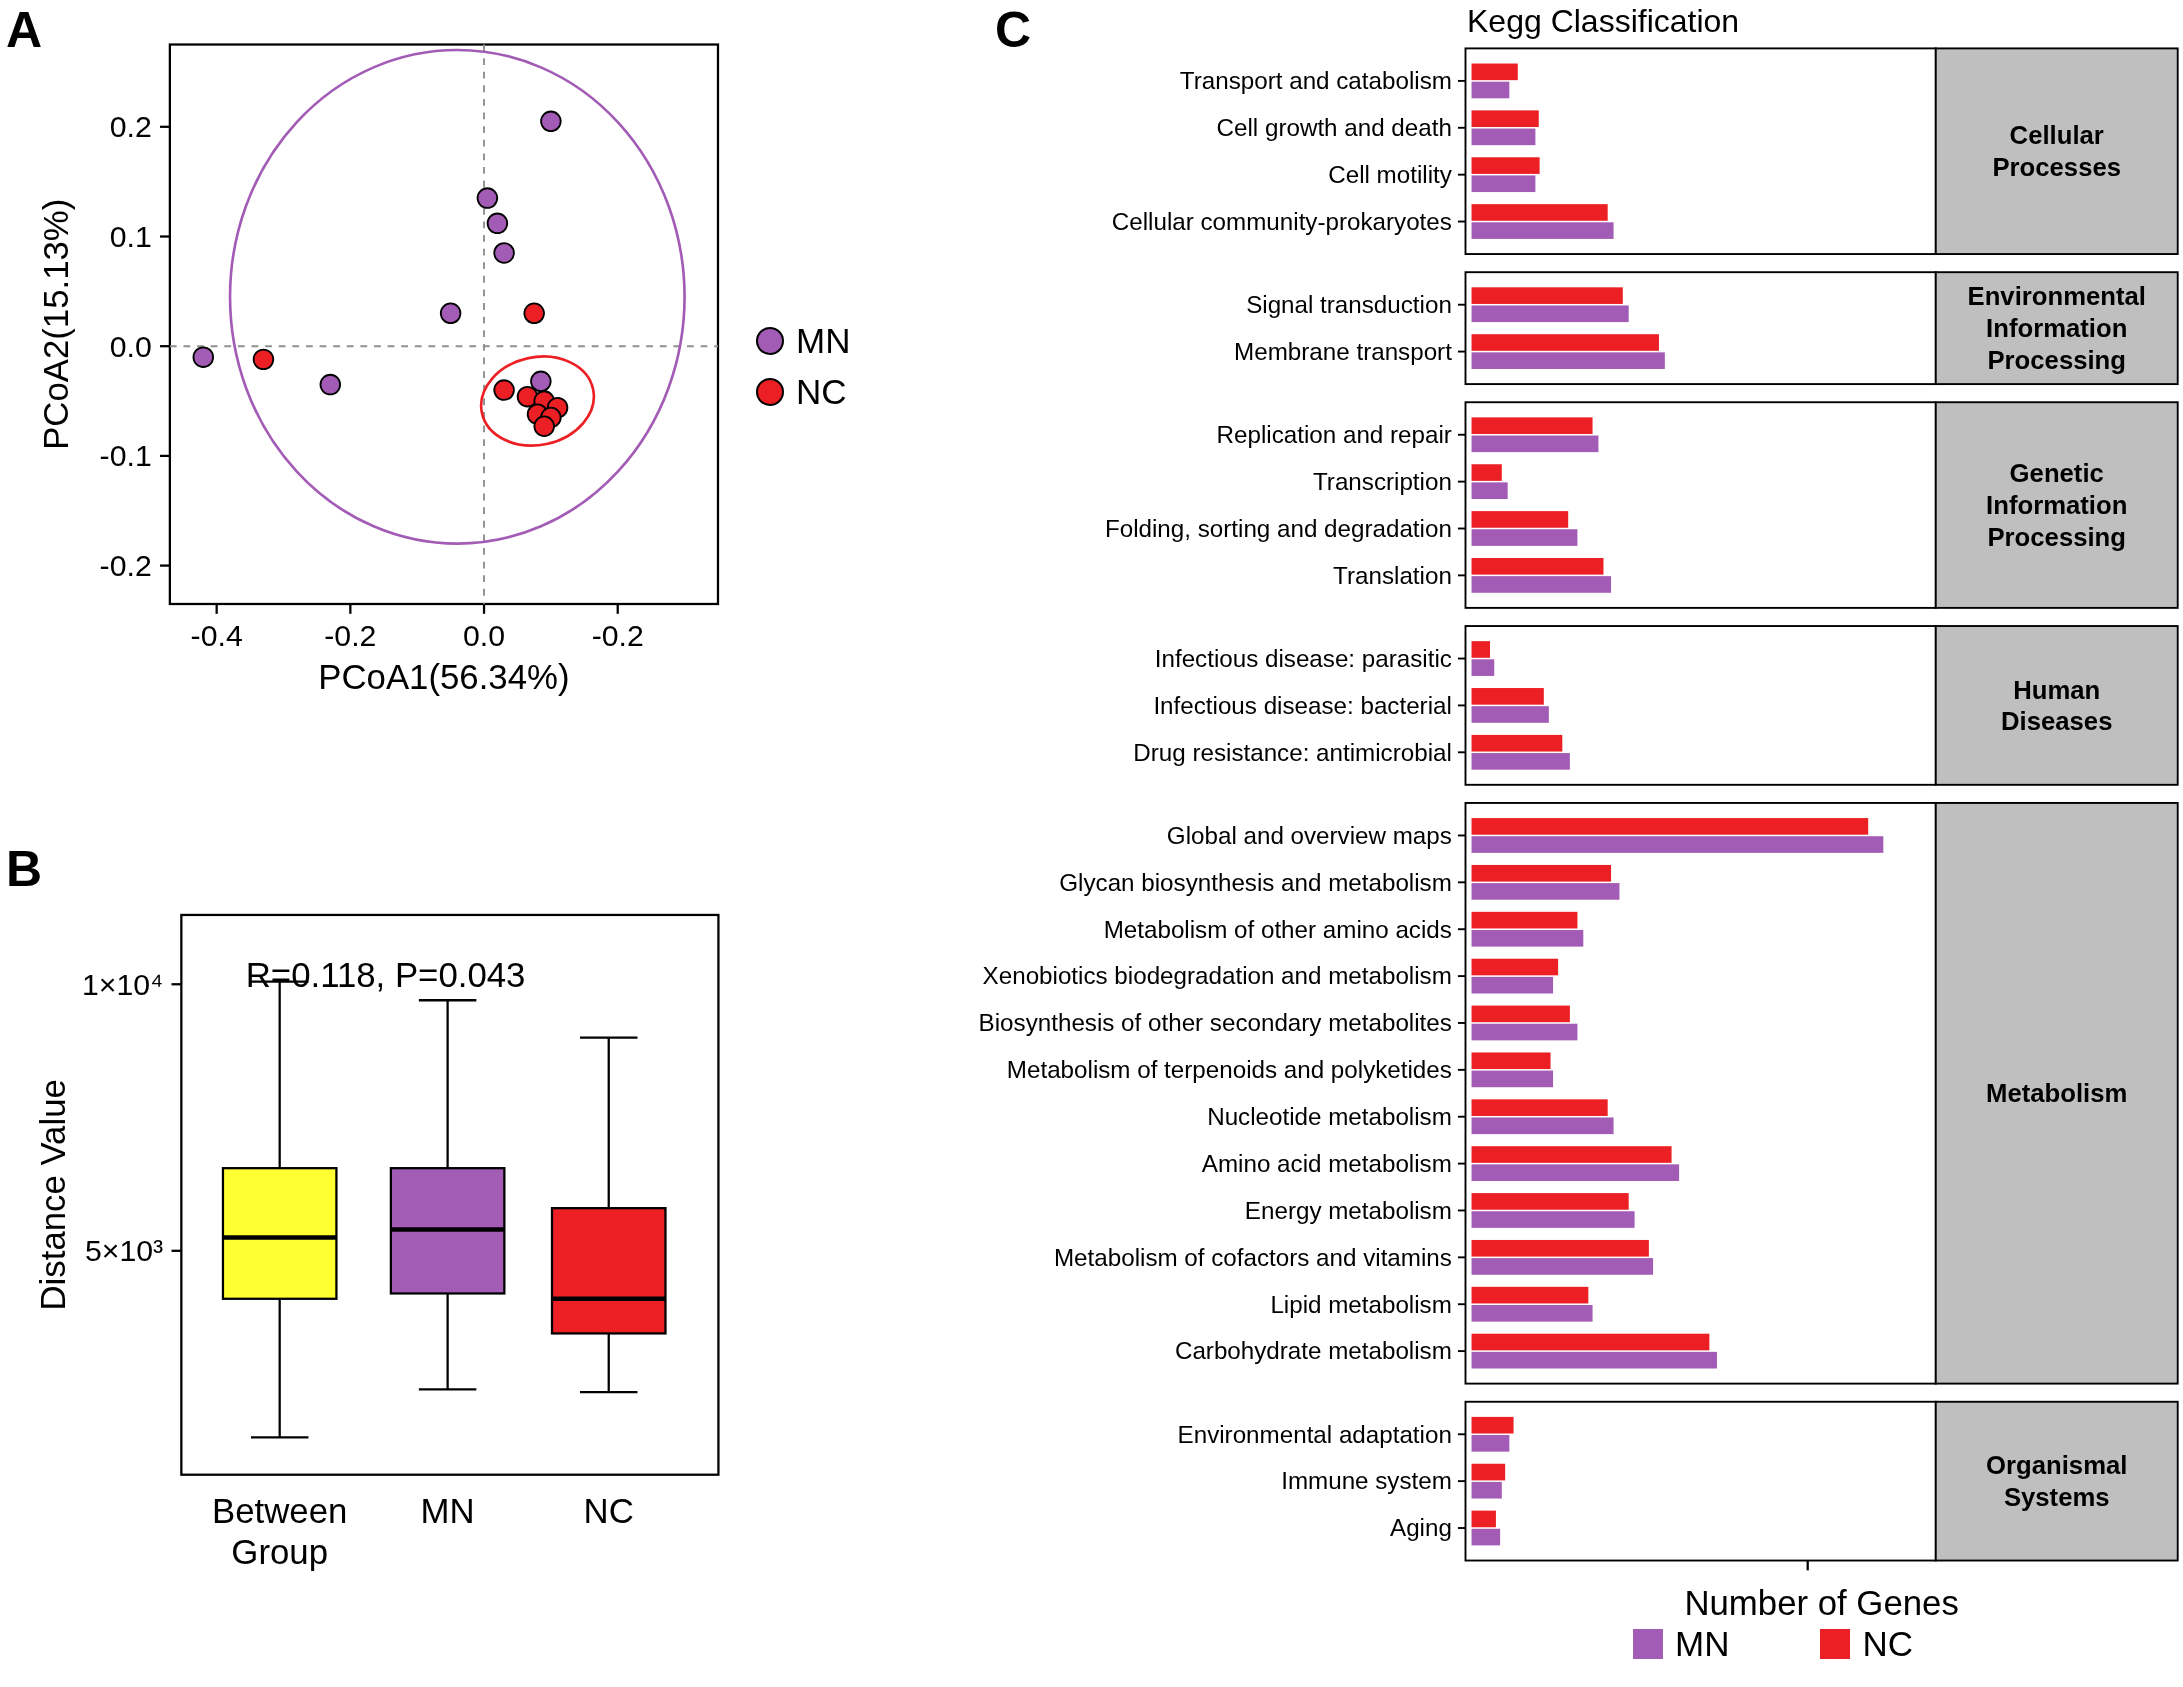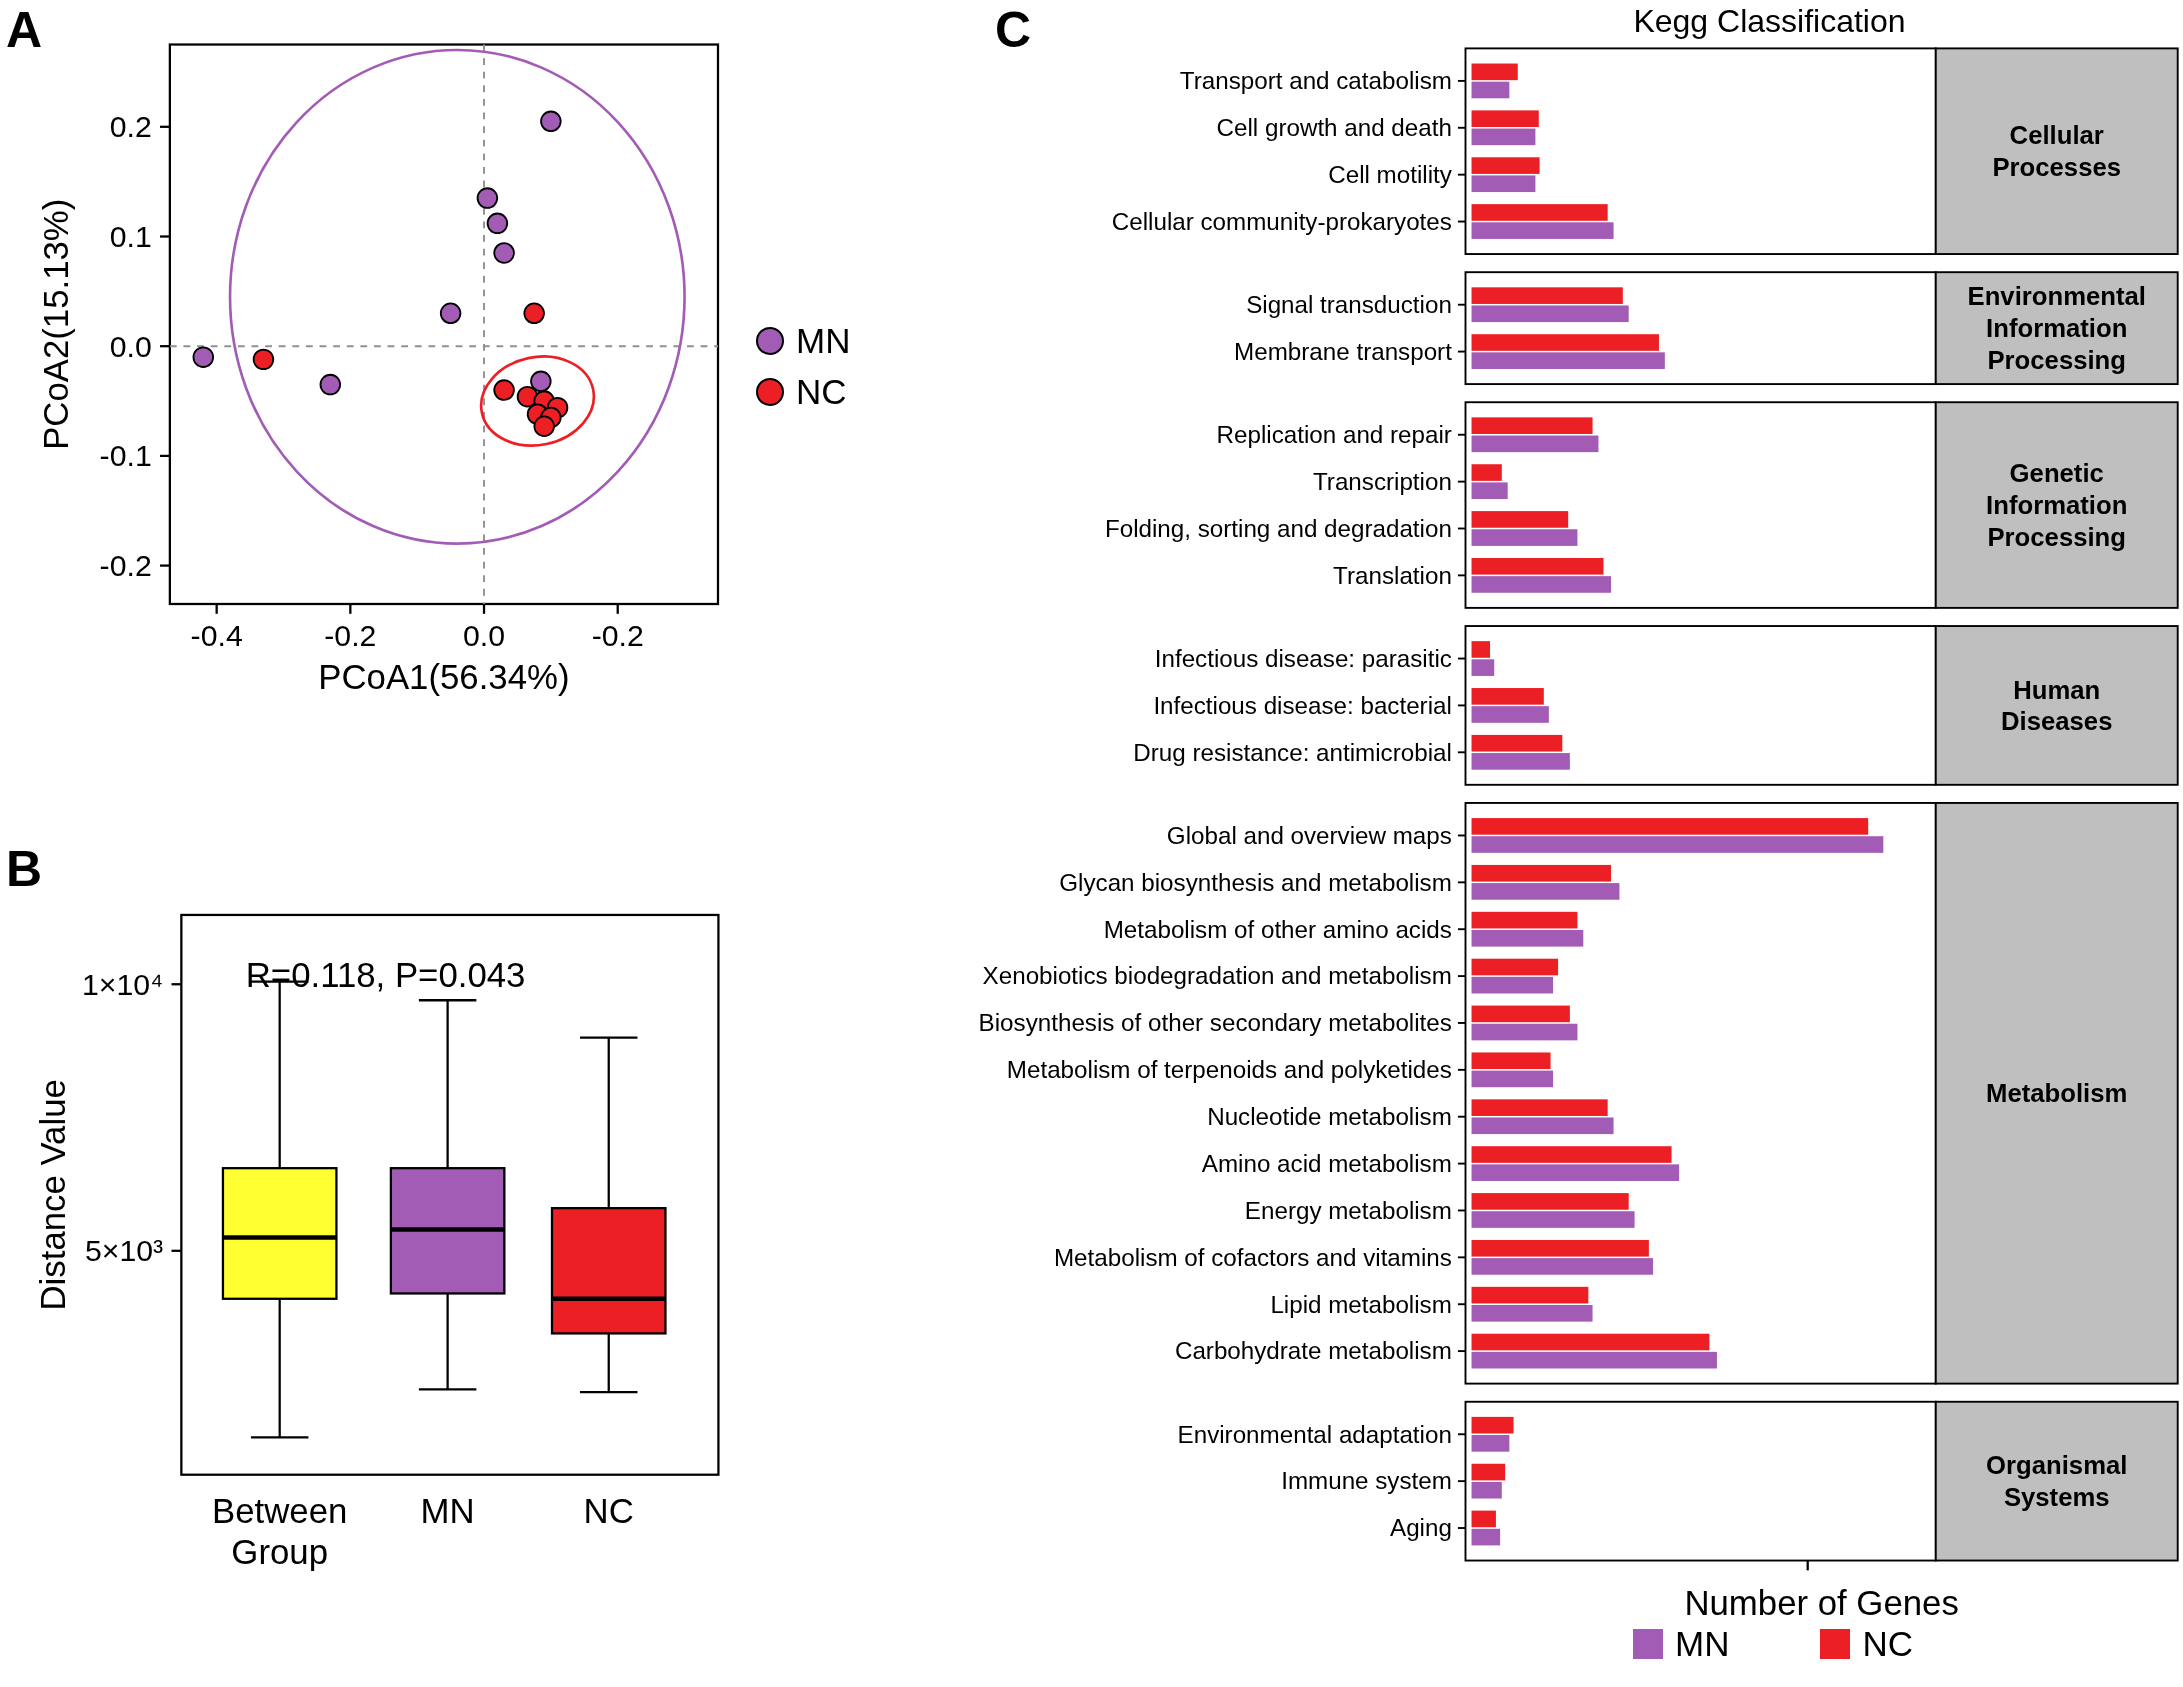--- a/index.html
+++ b/index.html
@@ -5,21 +5,21 @@
   html,body{margin:0;padding:0;}
   body{
     width:2183px;height:1687px;background:#ffffff;position:relative;
     font-family:"Liberation Sans","DejaVu Sans",sans-serif;color:#000;
     overflow:hidden;
   }
   .abs{position:absolute;}
   .panel-letter{font-size:50px;font-weight:bold;line-height:1;}
   svg{overflow:visible;}
   svg text{fill:#000;font-family:"Liberation Sans","DejaVu Sans",sans-serif;}
-  #titleC{font-size:32px;text-align:center;}
+  #titleC{font-size:32px;}
   .legend-row{display:flex;align-items:center;gap:12px;font-size:35px;}
   #legendA{display:flex;flex-direction:column;gap:10.6px;}
   .dot{width:24px;height:24px;border-radius:50%;border:2.3px solid #000;display:inline-block;flex:0 0 auto;}
   #legendC{display:flex;align-items:center;gap:91px;}
   .sq{width:30px;height:30px;display:inline-block;flex:0 0 auto;}
 </style>
 </head>
 <body>
 
 <div class="abs panel-letter" style="left:6px;top:4.5px">A</div>

